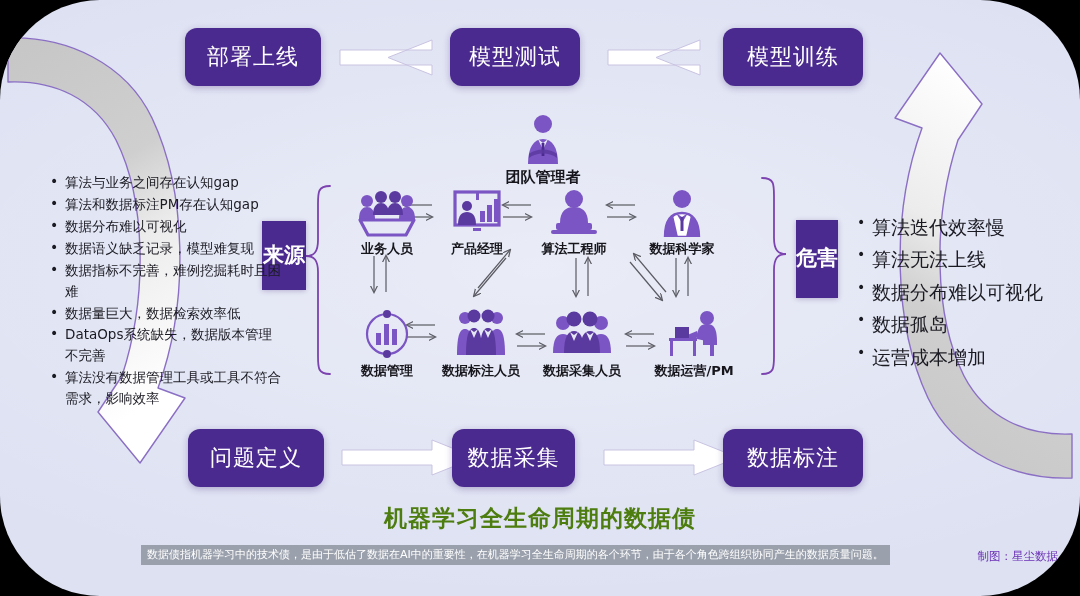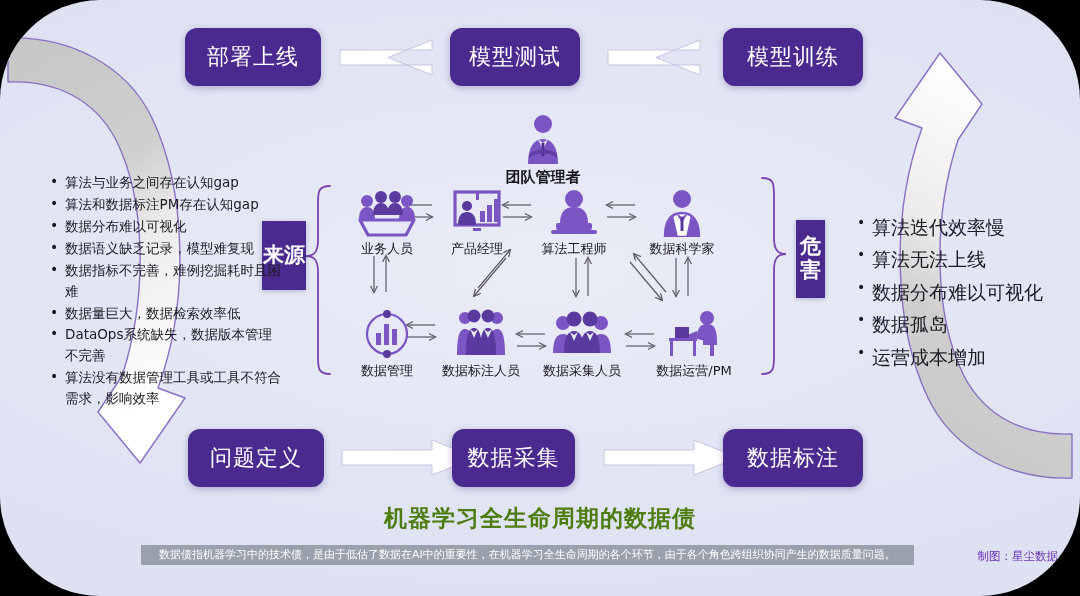--- a/index.html
+++ b/index.html
@@ -25,32 +25,32 @@
   .bullets{position:absolute;z-index:6;font-size:13.5px;color:#1a1a22;line-height:1.55;}
   .bullets ul{margin:0;padding:0;list-style:none;}
   .bullets li{position:relative;padding-left:17px;margin:0 0 1px 0;}
   .bullets li::before{content:"•";position:absolute;left:2px;top:-1px;font-size:14px;color:#1a1a22;}
   #bullets-left{left:48px;top:172px;width:235px;}
   #bullets-right{left:855px;top:213px;width:210px;font-size:19px;}
   #bullets-right li{margin-bottom:3px;}
 
   .role{position:absolute;z-index:6;width:108px;text-align:center;}
   .role .glyph{height:54px;display:flex;align-items:flex-end;justify-content:center;}
-  .role .rlabel{font-size:13px;color:#16161c;font-weight:400;margin-top:3px;white-space:nowrap;}
+  .role .rlabel{font-size:13px;color:#16161c;font-weight:700;margin-top:3px;white-space:nowrap;}
 
   #manager{position:absolute;z-index:6;left:478px;top:112px;width:130px;text-align:center;}
   #manager .glyph{height:52px;display:flex;align-items:flex-end;justify-content:center;}
   #manager .rlabel{font-size:15px;color:#16161c;font-weight:700;margin-top:4px;}
 
   #title{position:absolute;z-index:6;left:0;right:0;top:503px;text-align:center;
     font-size:23px;font-weight:700;color:#4d7c0f;letter-spacing:1px;}
 
   #footnote{position:absolute;z-index:7;left:141px;top:545px;
     background:#9aa0ac;color:#fff;font-size:11px;line-height:18px;height:18px;
-    padding:1px 18px;white-space:nowrap;}
+    padding:1px 6px;white-space:nowrap;}
   #credit{position:absolute;z-index:7;right:22px;top:549px;
     font-size:11.5px;color:#6b2fb5;font-weight:400;white-space:nowrap;}
 </style>
 </head>
 <body>
 
 <div id="canvas">
 
   <svg class="svg-layer below" viewBox="0 0 1080 596">
     <defs>
@@ -120,21 +120,21 @@
 
       <path d="M 342 450 L 342 465 L 432 465 L 432 475 L 476 457.5 L 432 440 L 432 450 Z"></path>
 
       <path d="M 604 450 L 604 465 L 694 465 L 694 475 L 738 457.5 L 694 440 L 694 450 Z"></path>
     </g>
   </svg>
 
   <div class="sidelabel" style="left:262px;top:221px;width:44px;height:69px;">
     <span>来源</span>
   </div>
-  <div class="sidelabel" style="left:796px;top:220px;width:29px;height:78px;">
+  <div class="sidelabel" style="left:796px;top:220px;width:42px;height:78px;">
     <span>危害</span>
   </div>
 
   <svg class="svg-layer mid" viewBox="0 0 1080 596">
     <g fill="none" stroke="#7b42b0" stroke-width="1.8" stroke-linecap="round">
 
       <path d="M 330 186
                C 318 186, 318 192, 318 204
                L 318 240
                C 318 252, 314 256, 306 256

